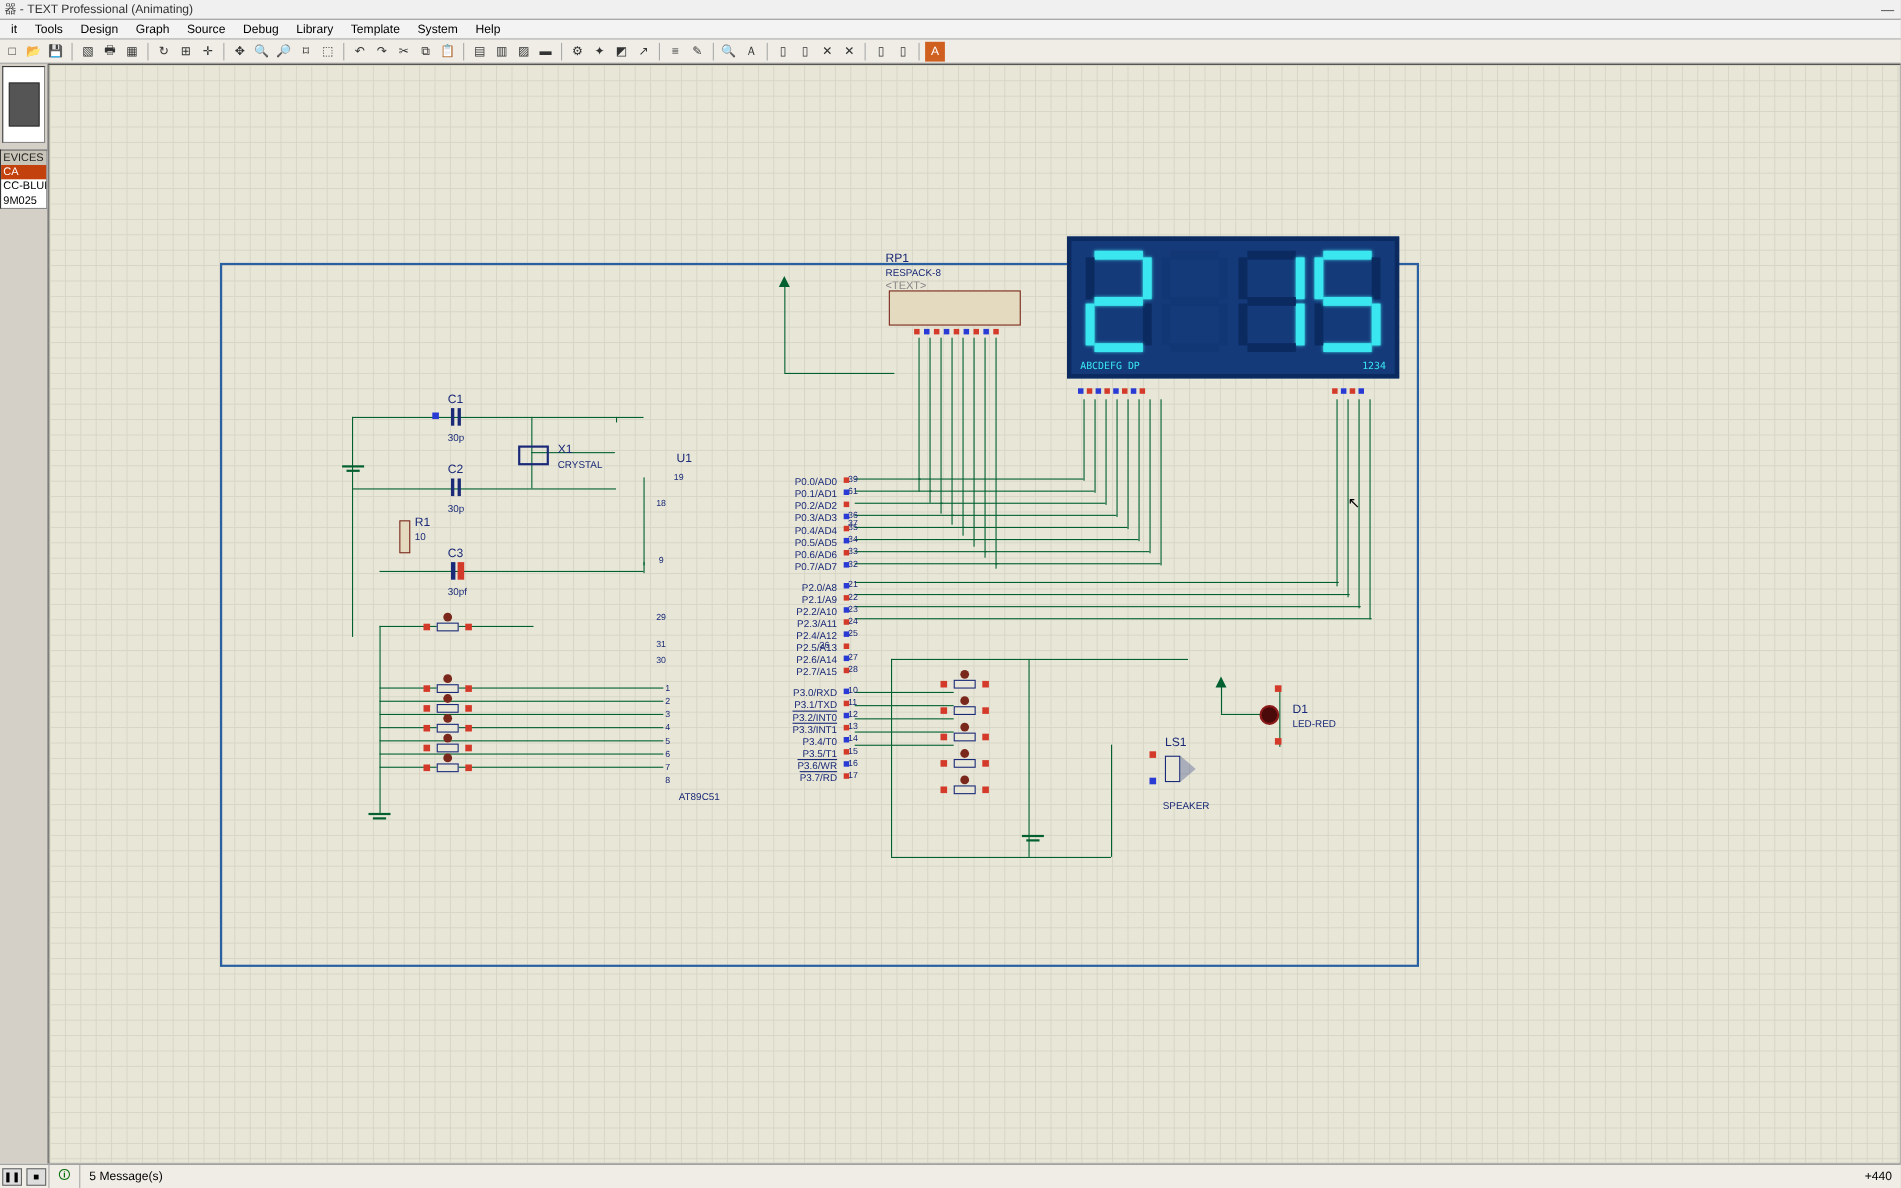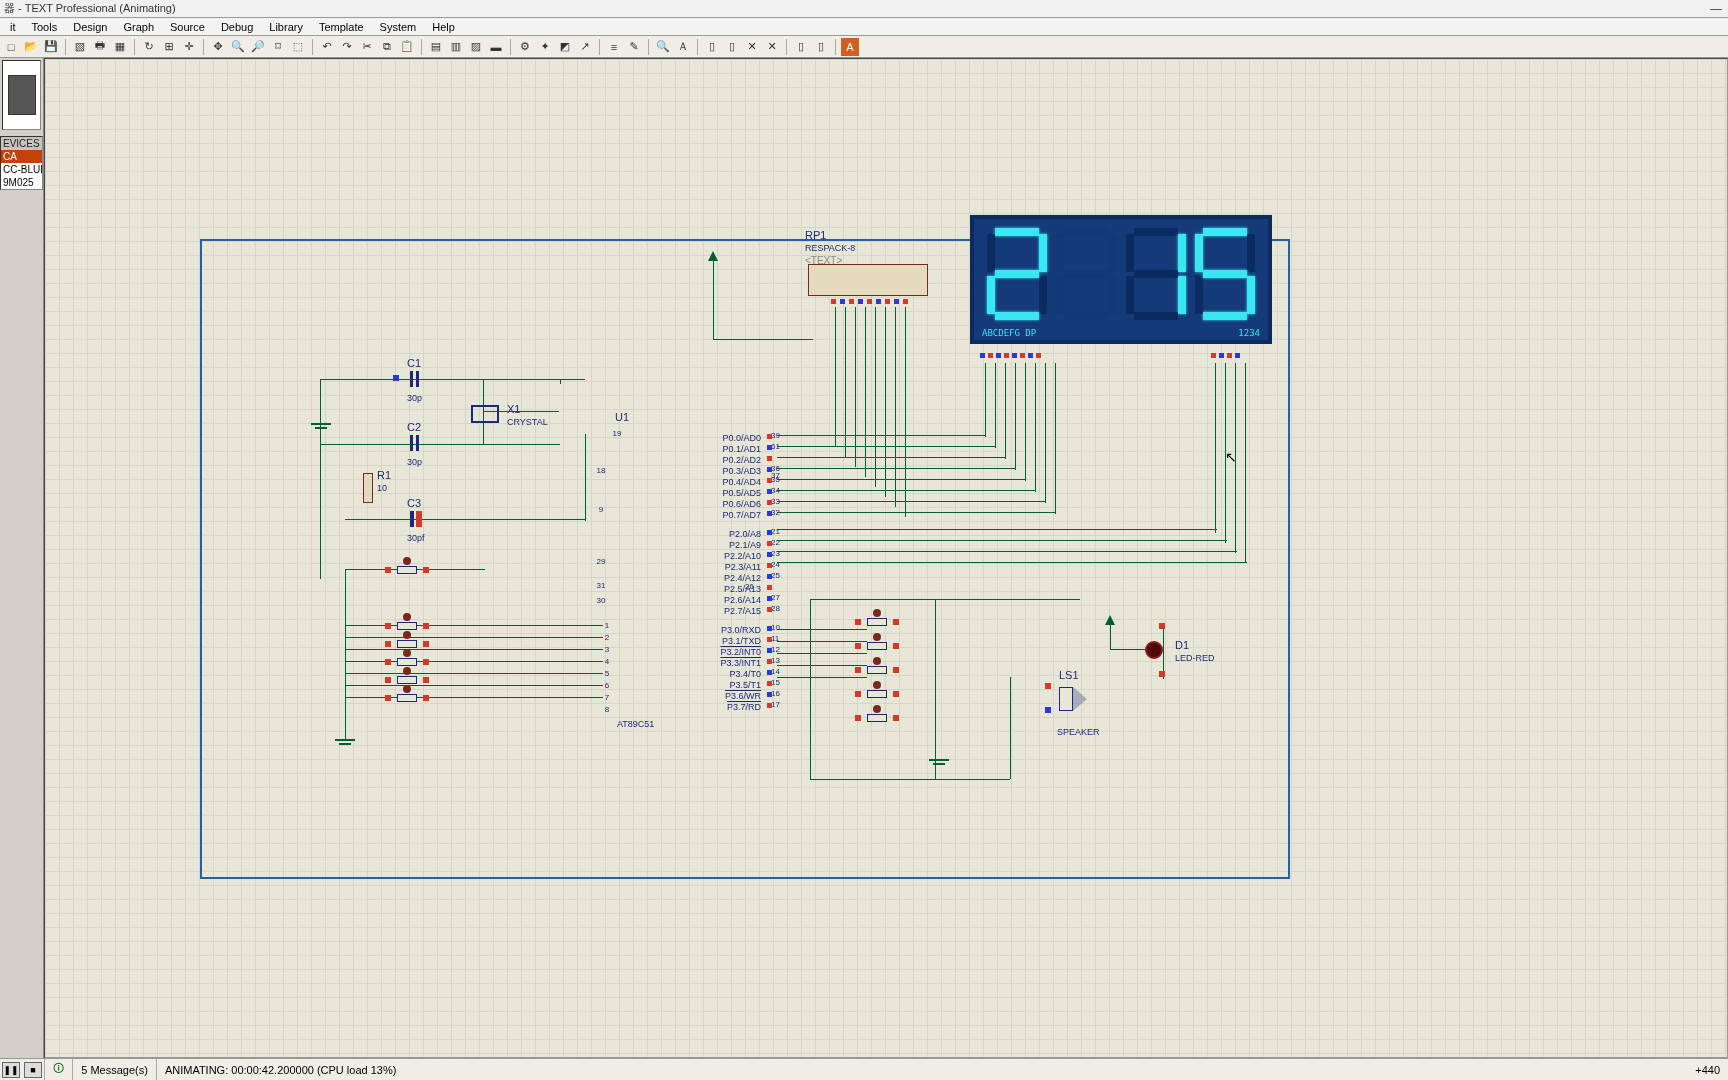--- a/index.html
+++ b/index.html
@@ -604,21 +604,21 @@
       <div class="clabel tiny" style="left:462px; top:358px;">CRYSTAL</div>
       <div class="crystal"></div>
 
       <div class="gnd" style="left:266px; top:364px;"></div>
       <div class="gnd" style="left:290px; top:680px;"></div>
       <div class="gnd" style="left:884px; top:700px;"></div>
 
       <div class="clabel" style="left:570px; top:352px;">U1</div>
 
       <div class="mcu-pinnum" style="left:564px; top:370px;">19</div>
-      <div class="mcu-pinnum" style="left:548px; top:407px;">18</div>
+      <div class="mcu-pinnum" style="left:548px; top:394px;">18</div>
       <div class="mcu-pinnum" style="left:548px; top:446px;">9</div>
       <div class="mcu-pinnum" style="left:548px; top:498px;">29</div>
       <div class="mcu-pinnum" style="left:548px; top:537px;">30</div>
       <div class="mcu-pinnum" style="left:548px; top:522px;">31</div>
       <div class="mcu-pinnum" style="left:554px; top:562px;">1</div>
       <div class="mcu-pinnum" style="left:554px; top:574px;">2</div>
       <div class="mcu-pinnum" style="left:554px; top:586px;">3</div>
       <div class="mcu-pinnum" style="left:554px; top:598px;">4</div>
       <div class="mcu-pinnum" style="left:554px; top:610px;">5</div>
       <div class="mcu-pinnum" style="left:554px; top:622px;">6</div>
@@ -797,15 +797,14 @@
 
     </div>
   </div>
 </div>
 
 <div class="statusbar">
   <div class="sim-btn">❚❚</div>
   <div class="sim-btn">■</div>
   <div class="status-chunk" style="color:#0a6c0a;">🛈</div>
   <div class="status-chunk">5 Message(s)</div>
-  <div class="status-chunk" style="flex:1;">ANIMATING: 00:00:42.200000 (CPU load 13%)</div>
   <div class="status-right">+440</div>
 </div>
 
 </body></html>

